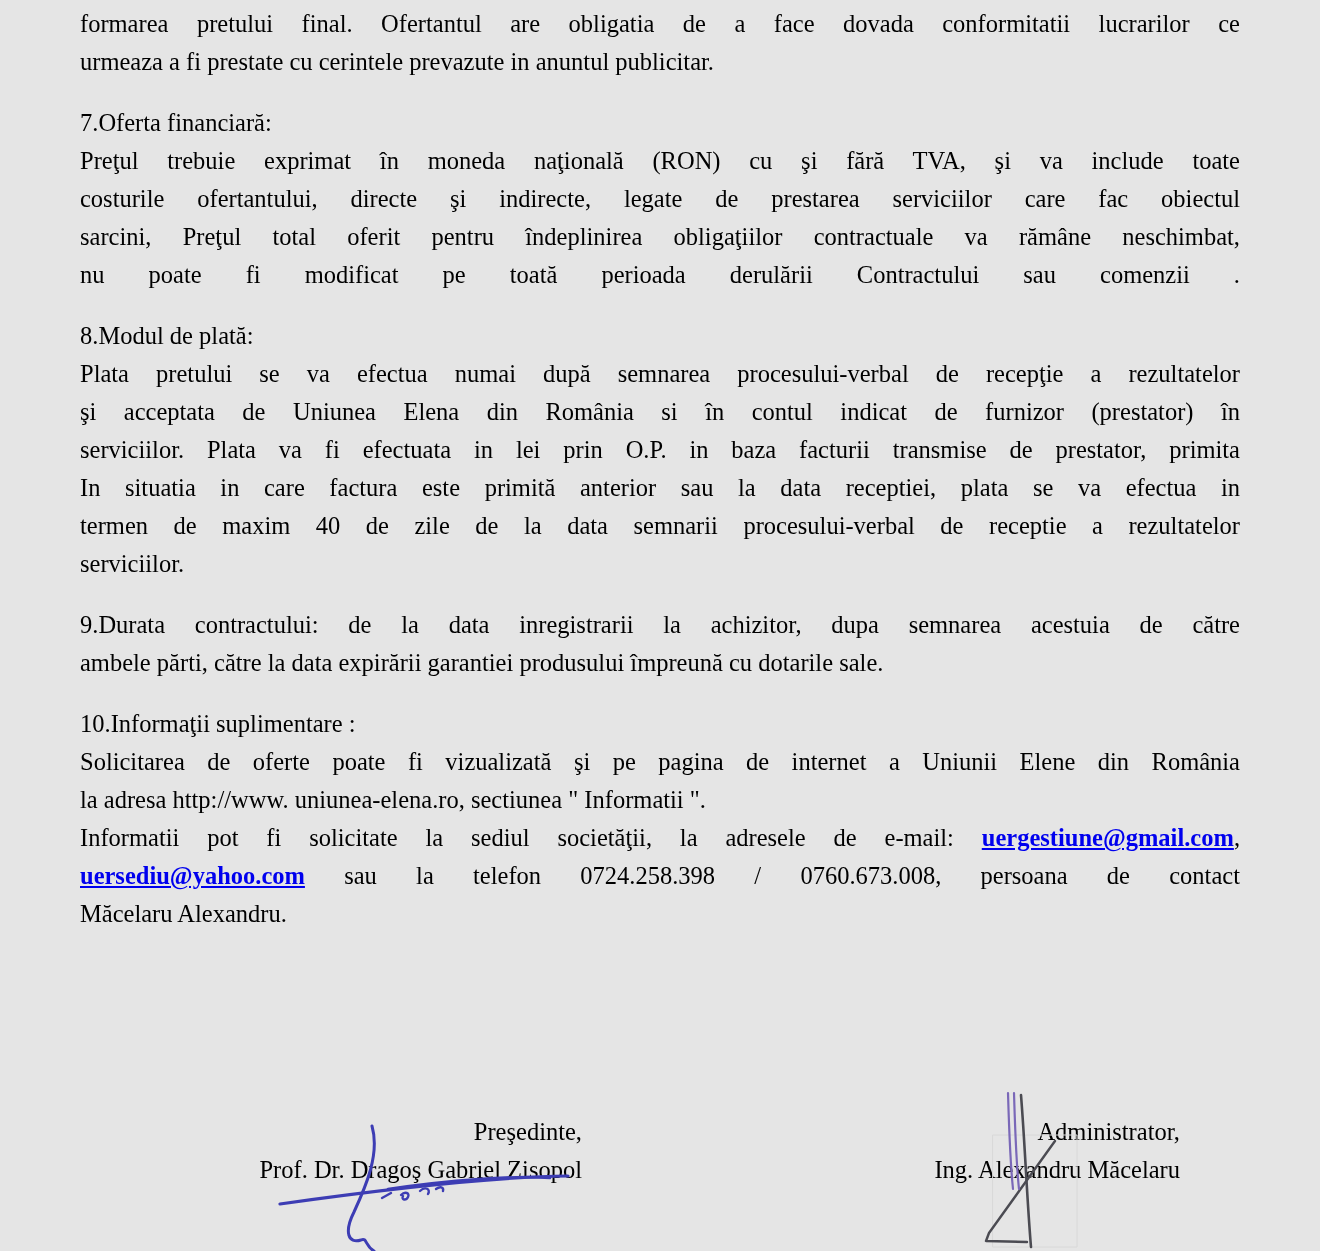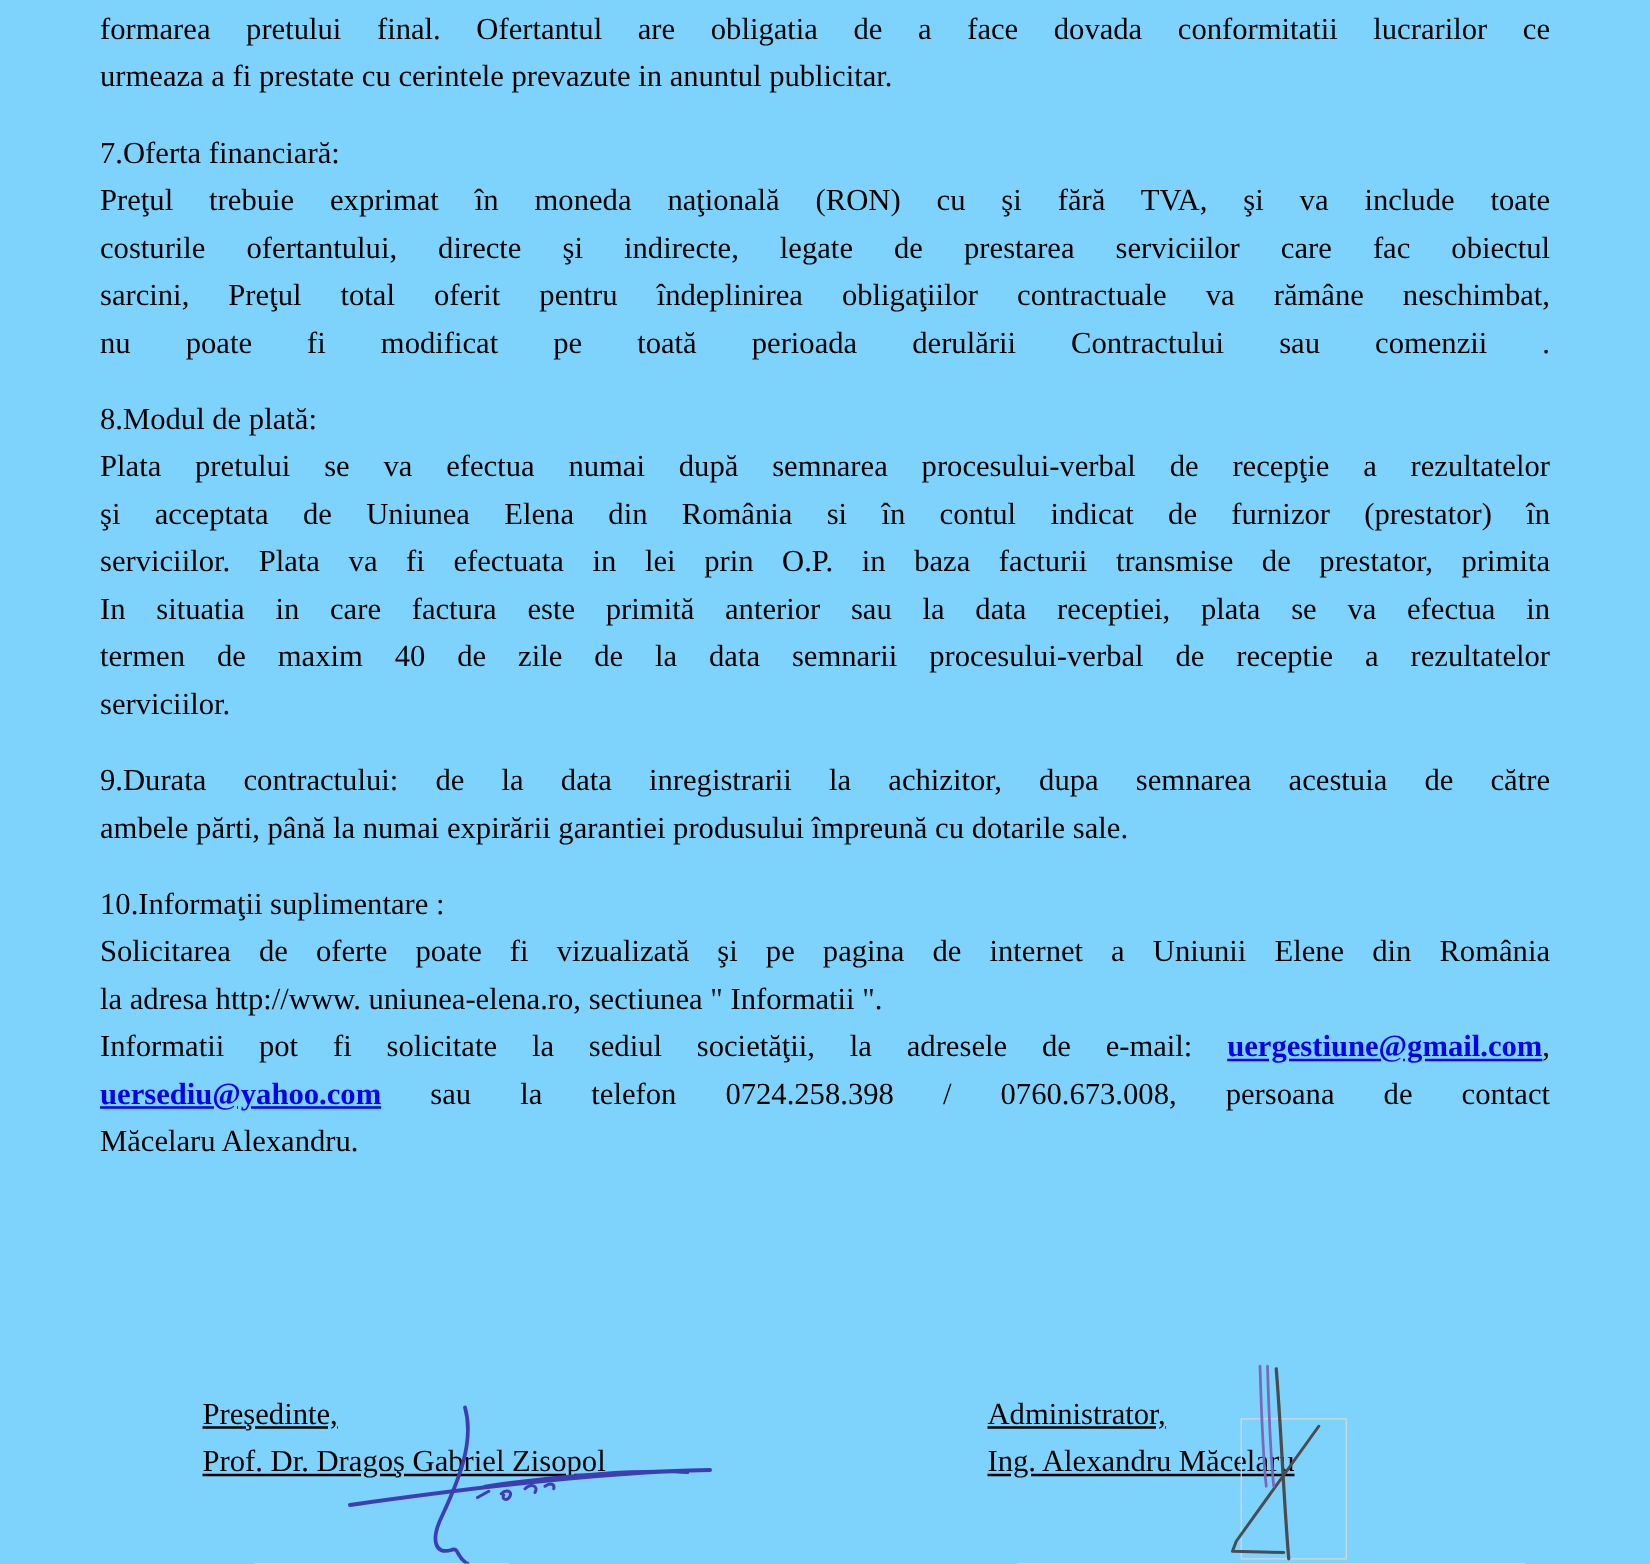--- a/index.html
+++ b/index.html
@@ -1,30 +1,30 @@
 <!DOCTYPE html>
 <html><head>
 <meta charset="utf-8">
 <style>
   html,body{margin:0;padding:0;background:#ffffff;}
   .page{
-    position:relative;width:1320px;height:1251px;background:#7dd3fc;
+    position:relative;width:1320px;height:1251px;background:#e5e5e5;
     overflow:hidden;color:#000;
     font-family:"Liberation Serif", serif;
     font-size:24.5px;line-height:38px;
   }
   .content{position:absolute;left:80px;top:5px;width:1160px;}
   .block{margin:0;}
   .block.spaced{margin-top:23px;}
   .line{text-align:justify;text-align-last:left;min-height:38px;}
   .line.j{text-align-last:justify;}
   .b{font-weight:normal;}
   a.link{color:#0000ee;text-decoration:underline;cursor:pointer;font-weight:bold;}
   .signature-row{position:absolute;top:1113px;left:0;width:1320px;height:138px;}
-  .sig{position:absolute;text-align:left;text-decoration:underline;}
+  .sig{position:absolute;text-align:right;}
   .sig-left{left:162px;width:420px;}
   .sig-right{left:790px;width:390px;}
   .ink{position:absolute;pointer-events:none;}
   .ink-left{left:268px;top:1118px;}
   .ink-right{left:935px;top:1085px;}
   svg path, svg rect{fill:none;stroke-linecap:round;stroke-linejoin:round;}
 </style>
 </head>
 <body>
 
@@ -50,21 +50,21 @@
       <div class="block">
         <div class="line j"><span>Plata pretului se va efectua numai după semnarea procesului-verbal de recepţie a rezultatelor</span></div>
         <div class="line j"><span>şi acceptata de Uniunea Elena din România si în contul indicat de furnizor (prestator) în</span></div>
         <div class="line j"><span>serviciilor. Plata va fi efectuata in lei prin O.P. in baza facturii transmise de prestator, primita</span></div>
         <div class="line j"><span>In situatia in care factura este primită anterior sau la data receptiei, plata se va efectua in</span></div>
         <div class="line j"><span>termen de maxim 40 de zile de la data semnarii procesului-verbal de receptie a rezultatelor</span></div>
         <div class="line"><span>serviciilor.</span></div>
       </div>
       <div class="block spaced">
         <div class="line j"><span class="b">9.Durata contractului:</span><span> de la data inregistrarii la achizitor, dupa semnarea acestuia de către</span></div>
-        <div class="line"><span>ambele părti, până la numai expirării garantiei produsului împreună cu dotarile sale.</span></div>
+        <div class="line"><span>ambele părti, către la data expirării garantiei produsului împreună cu dotarile sale.</span></div>
       </div>
       <div class="block spaced">
         <div class="line"><span class="b">10.Informaţii suplimentare :</span></div>
       </div>
       <div class="block">
         <div class="line j"><span>Solicitarea de oferte poate fi vizualizată şi pe pagina de internet a Uniunii Elene din România</span></div>
         <div class="line"><span>la adresa http://www. uniunea-elena.ro, sectiunea " Informatii ".</span></div>
         <div class="line j"><span>Informatii pot fi solicitate la sediul societăţii, la adresele de e-mail: </span><a class="link" href="#">uergestiune@gmail.com</a><span>,</span></div>
         <div class="line j"><a class="link" href="#">uersediu@yahoo.com</a><span> sau la telefon 0724.258.398 / 0760.673.008,  persoana de contact</span></div>
         <div class="line"><span>Măcelaru Alexandru.</span></div>

